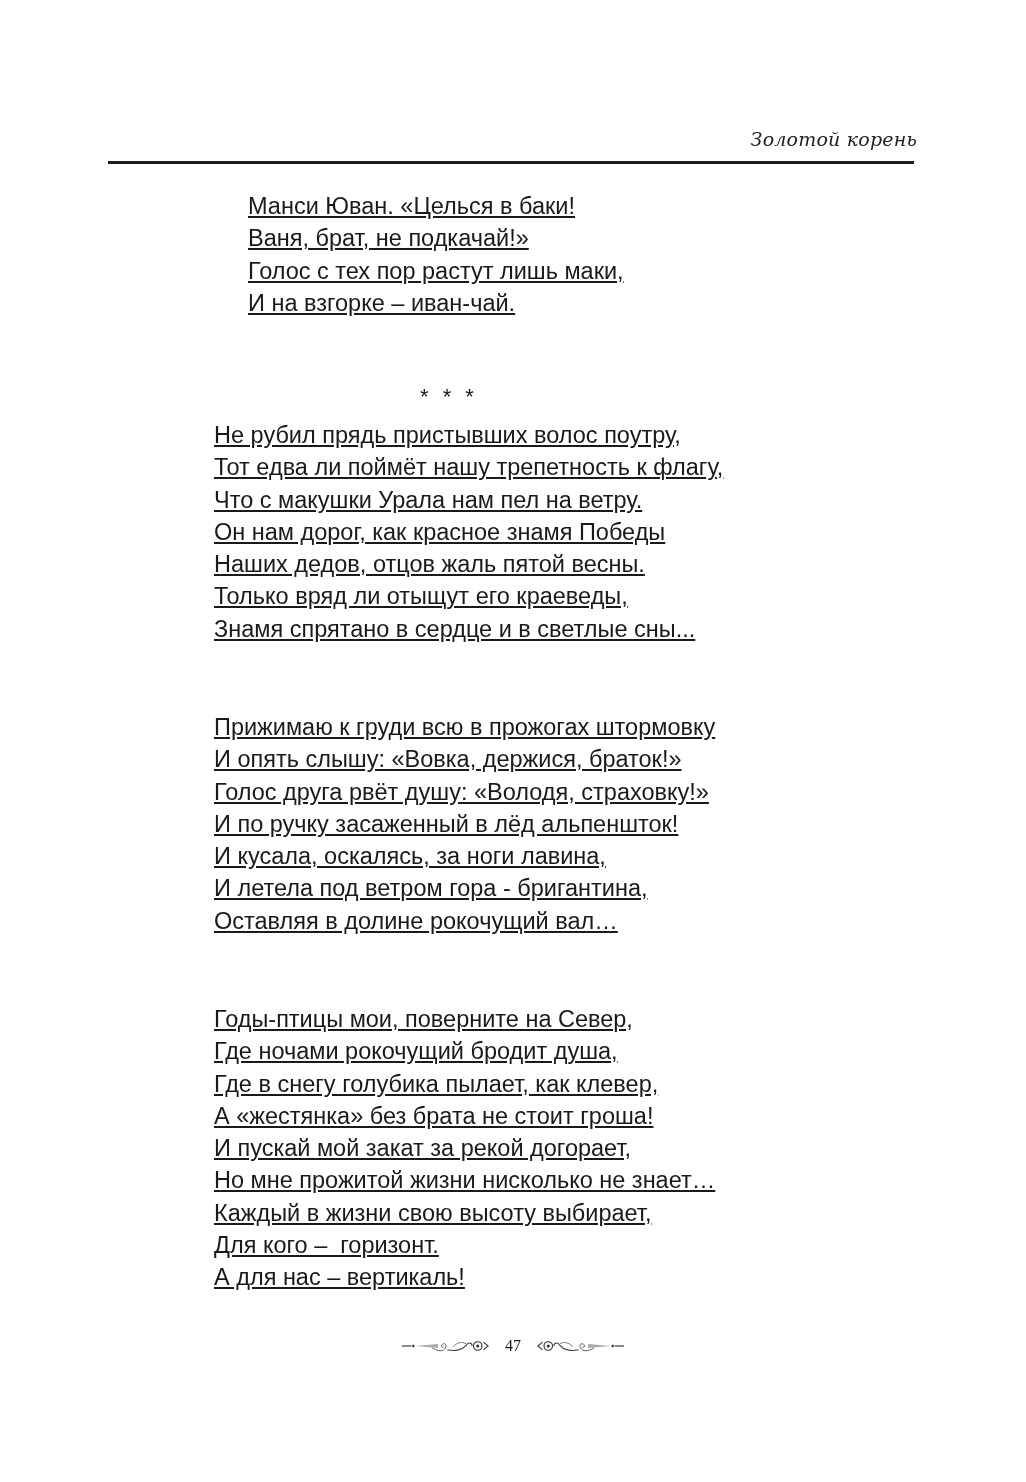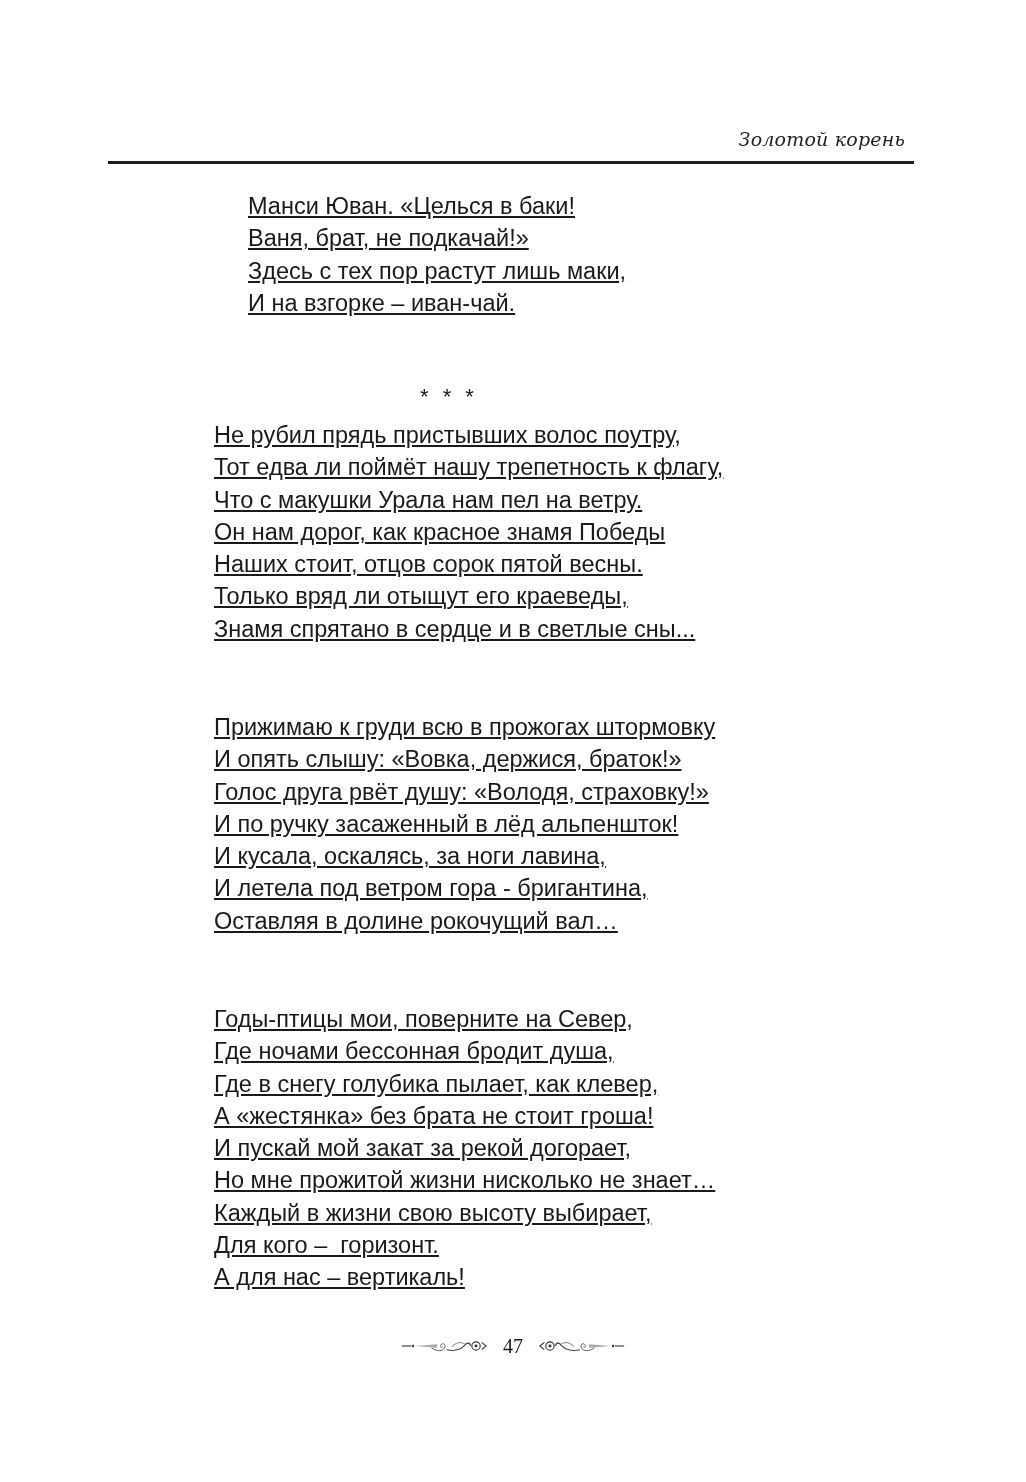--- a/index.html
+++ b/index.html
@@ -9,21 +9,21 @@
     }
     body {
       width: 1026px;
       height: 1482px;
       position: relative;
       overflow: hidden;
       color: #1a1a1a;
     }
     .running-header {
       position: absolute;
-      left: 102px;
+      left: 114px;
       top: 128px;
       width: 803px;
       text-align: right;
       font-family: "DejaVu Serif", "Liberation Serif", serif;
       font-style: italic;
       font-size: 19px;
       color: #222;
       letter-spacing: 0.2px;
     }
     .header-rule {
@@ -70,63 +70,63 @@
       align-items: center;
       justify-content: center;
     }
     .folio .orn {
       width: 96px;
       height: 20px;
       display: block;
     }
     .folio .num {
       font-family: "Liberation Serif", "DejaVu Serif", serif;
-      font-size: 20px;
+      font-size: 16px;
       color: #1a1a1a;
       margin: 0 14px;
     }
   </style>
 </head>
 <body>
 
 <div class="running-header">Золотой корень</div>
 <div class="header-rule"></div>
 
 <div class="stanza" id="stanza-intro">
   <span class="line">Манси Юван. «Целься в баки!</span>
   <span class="line">Ваня, брат, не подкачай!»</span>
-  <span class="line">Здесь с тех пор растут лишь маки,</span>
+  <span class="line">Голос с тех пор растут лишь маки,</span>
   <span class="line">И на взгорке – иван-чай.</span>
 </div>
 
 <div class="asterism">* * *</div>
 
 <div class="stanza" id="stanza-1">
   <span class="line">Не рубил прядь пристывших волос поутру,</span>
   <span class="line">Тот едва ли поймёт нашу трепетность к флагу,</span>
   <span class="line">Что с макушки Урала нам пел на ветру.</span>
   <span class="line">Он нам дорог, как красное знамя Победы</span>
-  <span class="line">Наших стоит, отцов сорок пятой весны.</span>
+  <span class="line">Наших дедов, отцов жаль пятой весны.</span>
   <span class="line">Только вряд ли отыщут его краеведы,</span>
   <span class="line">Знамя спрятано в сердце и в светлые сны...</span>
 </div>
 
 <div class="stanza" id="stanza-2">
   <span class="line">Прижимаю к груди всю в прожогах штормовку</span>
   <span class="line">И опять слышу: «Вовка, держися, браток!»</span>
   <span class="line">Голос друга рвёт душу: «Володя, страховку!»</span>
   <span class="line">И по ручку засаженный в лёд альпеншток!</span>
   <span class="line">И кусала, оскалясь, за ноги лавина,</span>
   <span class="line">И летела под ветром гора - бригантина,</span>
   <span class="line">Оставляя в долине рокочущий вал…</span>
 </div>
 
 <div class="stanza" id="stanza-3">
   <span class="line">Годы-птицы мои, поверните на Север,</span>
-  <span class="line">Где ночами бессонная бродит душа,</span>
+  <span class="line">Где ночами рокочущий бродит душа,</span>
   <span class="line">Где в снегу голубика пылает, как клевер,</span>
   <span class="line">А «жестянка» без брата не стоит гроша!</span>
   <span class="line">И пускай мой закат за рекой догорает,</span>
   <span class="line">Но мне прожитой жизни нисколько не знает…</span>
   <span class="line">Каждый в жизни свою высоту выбирает,</span>
   <span class="line">Для кого –  горизонт.</span>
   <span class="line">А для нас – вертикаль!</span>
 </div>
 
 <div class="folio">

